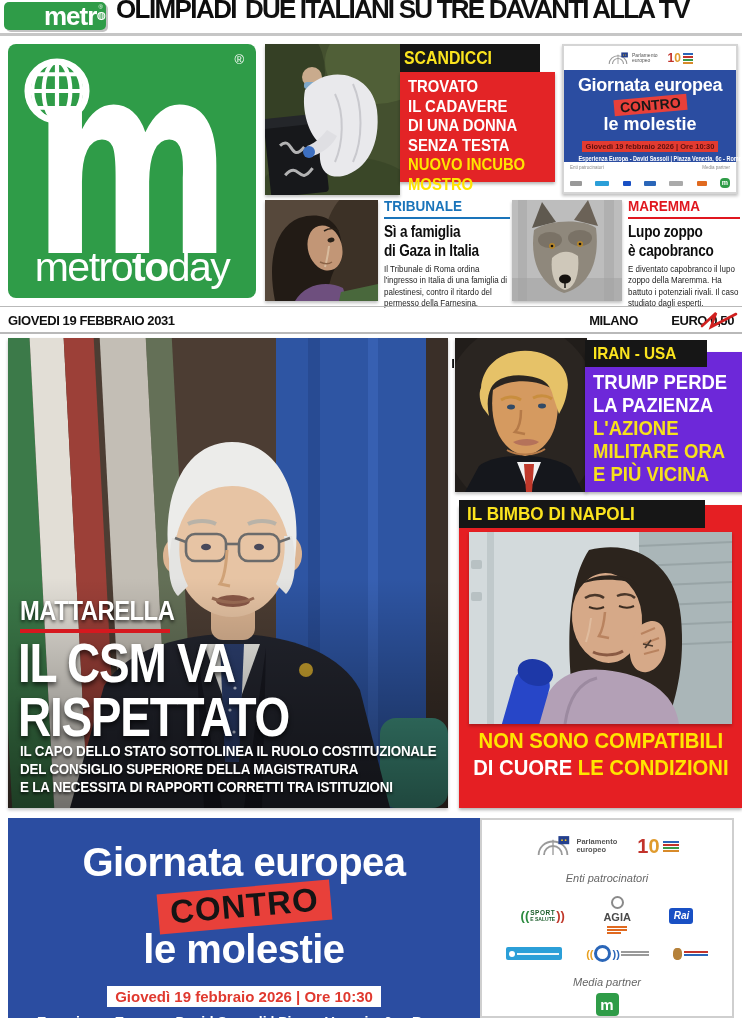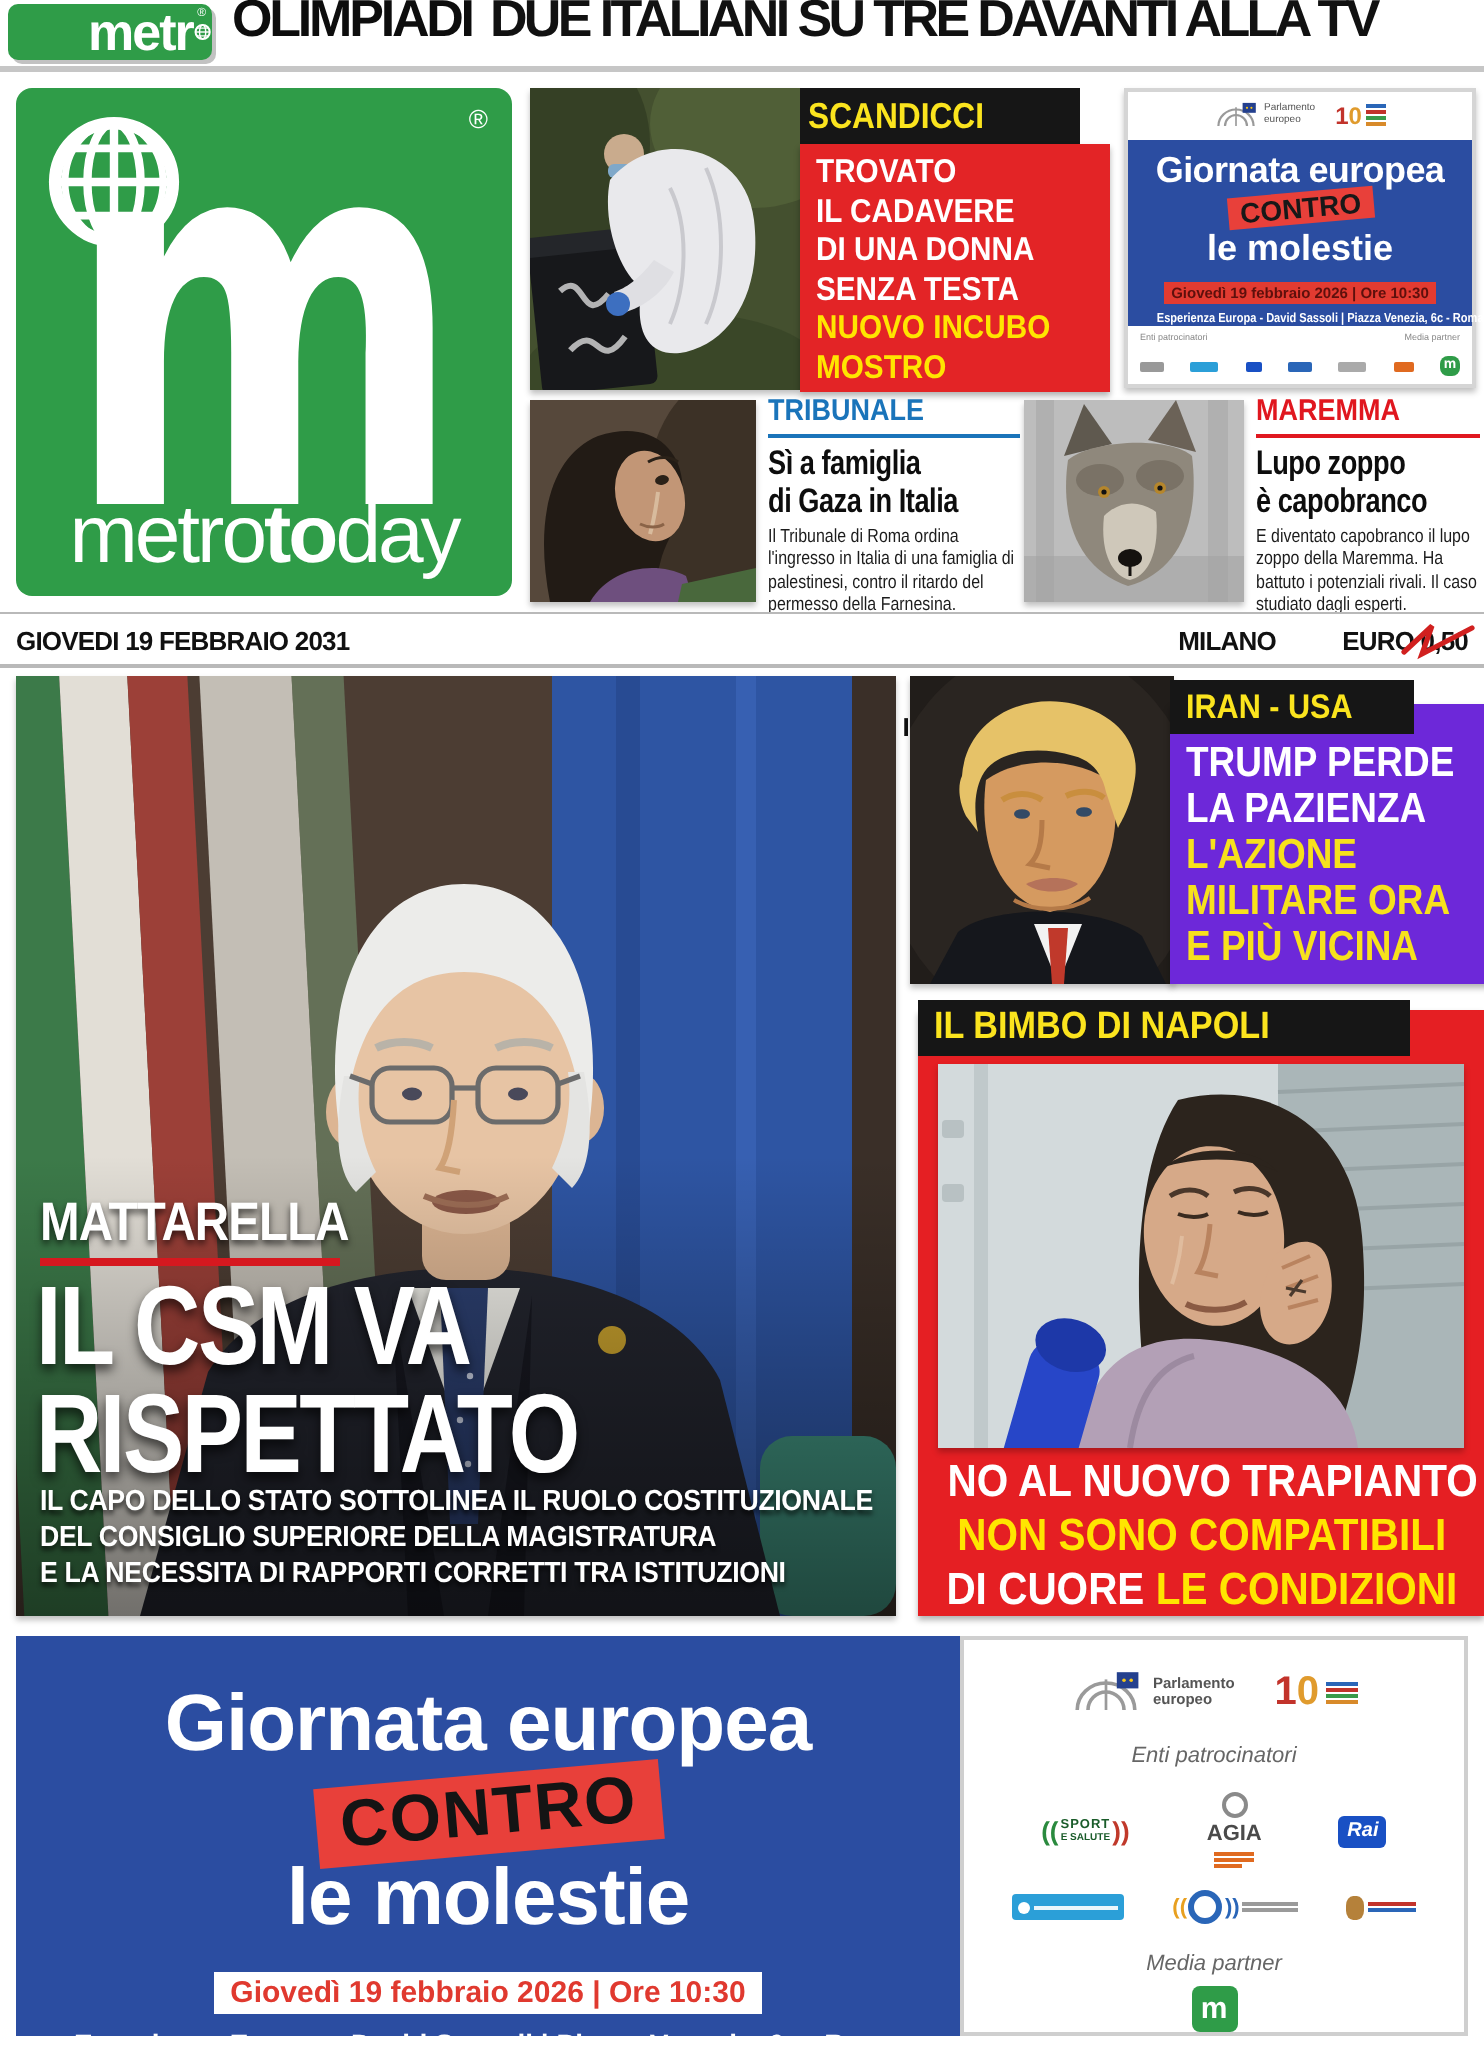--- a/index.html
+++ b/index.html
@@ -23,21 +23,21 @@
   #mast{left:8px;top:44px;width:248px;height:254px;background:#2f9c48;border-radius:8px;overflow:hidden;}
   #mast .m{position:absolute;left:50%;top:-15px;font-size:265px;line-height:1;font-weight:700;color:#fff;
     font-family:"DejaVu Sans",sans-serif;transform:translateX(-50%) scaleX(.72);}
   #mast .reg{position:absolute;right:12px;top:8px;color:#fff;font-size:13px;}
   #mast .brand{position:absolute;left:0;right:0;bottom:10px;text-align:center;color:#fff;
     font-size:41px;letter-spacing:-1.5px;line-height:1;}
   #mast .brand b{font-weight:700;} #mast .brand span{font-weight:400;}
   
   .strip{background:#161616;color:#fbe41e;font-weight:800;display:flex;align-items:center;}
   .photo{overflow:hidden;box-shadow:0 2px 3px rgba(0,0,0,.25);}
-  #scandicci-box{left:400px;top:72px;width:155px;height:124px;background:#e32426;
+  #scandicci-box{left:400px;top:72px;width:155px;height:110px;background:#e32426;
     padding:5px 0 0 8px;box-sizing:border-box;box-shadow:0 2px 3px rgba(0,0,0,.3);}
   #scandicci-box .w{color:#fff;font-weight:900;font-size:16.5px;line-height:19.5px;transform:scaleX(.9);}
   #scandicci-box .y{color:#ffe500;font-weight:900;font-size:16.5px;line-height:19.5px;transform:scaleX(.9);}
   .sechead{font-weight:800;line-height:1.1;}
   .secrule{height:2px;margin:2px 0 3px 0;}
   .sectitle{font-weight:800;color:#0d0d0d;font-size:17px;line-height:19px;letter-spacing:-.3px;transform:scaleX(.8);}
   .secbody{font-size:9.5px;line-height:11.5px;color:#1c1c1c;transform:scaleX(.84);transform-origin:0 0;}
   
   #dateline{left:0;top:306px;width:742px;height:28px;border-top:1px solid #b9b9b9;border-bottom:2px solid #b9b9b9;box-sizing:border-box;}
   #dateline span{font-size:13px;letter-spacing:-.4px;color:#111;}
@@ -401,21 +401,20 @@
       <path d="M176,116 l6,-8 M174,112 l10,2" stroke="#4a3a2e" stroke-width="1.6"></path>
       <path d="M70,192 C74,150 100,134 136,138 C176,142 206,160 210,192 Z" fill="#b3a0b6"></path>
       <path d="M96,192 C100,164 112,150 128,146" stroke="#9c8aa0" stroke-width="3" fill="none"></path>
       <g transform="rotate(16 60 170)">
         <rect x="40" y="140" width="36" height="72" rx="12" fill="#2746c8"></rect>
         <ellipse cx="58" cy="140" rx="18" ry="13" fill="#1d38a8"></ellipse>
       </g>
     </svg>
   </div>
   <div class="abs" style="left:0;right:0;top:222px;">
-    <div class="ln w"><span>NO AL NUOVO TRAPIANTO</span></div>
     <div class="ln y"><span>NON SONO COMPATIBILI</span></div>
     <div class="ln"><span><i class="w" style="font-style:normal;">DI CUORE</i><i class="y" style="font-style:normal;"> LE CONDIZIONI</i></span></div>
   </div>
 </div>
 <div class="abs strip" style="left:459px;top:500px;width:246px;height:28px;padding-left:8px;box-sizing:border-box;">
   <span class="cxc" style="font-size:19px;transform:scaleX(.9);transform-origin:0 50%;">IL BIMBO DI NAPOLI</span>
 </div>
 
 <div class="abs" id="banner">
   <div class="t1">Giornata europea</div>

